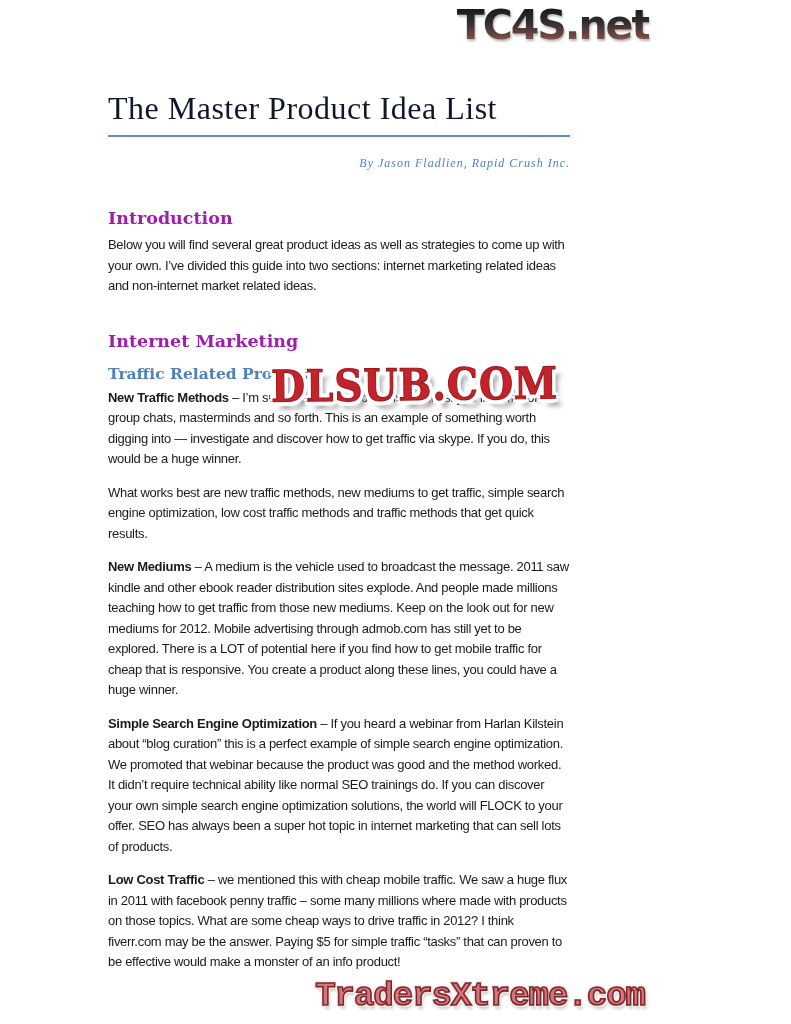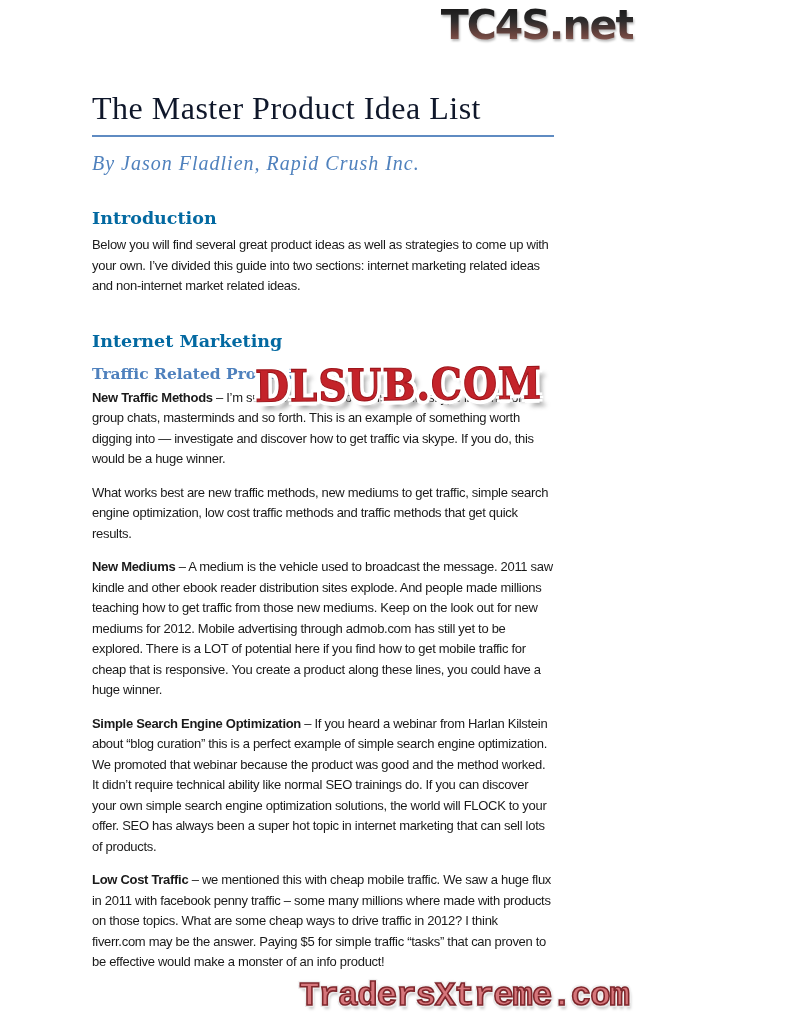--- a/index.html
+++ b/index.html
@@ -2,20 +2,21 @@
 <html><head>
 <meta charset="utf-8">
 <style>
   html,body{margin:0;padding:0;background:#ffffff;}
   .page{
     position:relative;
     width:641px;height:1024px;
     background:#ffffff;
     overflow:hidden;
     font-family:"Liberation Sans",sans-serif;
+    padding-left:16px;
   }
 
   
   .tc4s-logo{
     position:absolute;top:1px;right:8px;
     font-family:"DejaVu Sans",sans-serif;
     font-weight:bold;
     font-size:41px;
     letter-spacing:-2px;
     background:linear-gradient(180deg,#161616 8%,#2e2c2c 42%,#6e4640 72%,#a3736a 96%);
@@ -65,31 +66,32 @@
     font-weight:normal;
     font-size:32px;
     line-height:40px;
     letter-spacing:0.5px;
     color:#0f172a;
   }
   .byline{
     margin:15px 0 0 0;
     font-family:"Liberation Serif",serif;
     font-style:italic;
-    font-size:20px;
+    font-size:12px;
     line-height:22px;
     letter-spacing:1px;
     color:#4f81bd;
+    text-align:right;
   }
   h2.h-major{
     margin:32px 0 5px 0;
     font-family:"DejaVu Serif",serif;
     font-size:17.5px;
     line-height:24px;
-    color:#0369a1;
+    color:#a21caf;
   }
   h3.h-minor{
     margin:10px 0 3px 0;
     font-family:"DejaVu Serif",serif;
     font-size:15.5px;
     line-height:22px;
     color:#4f81bd;
   }
   p.body-p{
     margin:0 0 13px 0;

